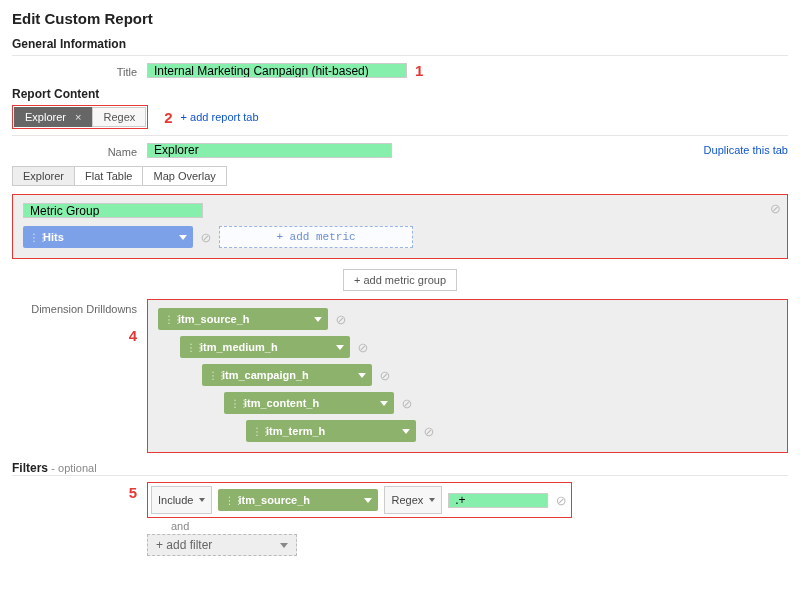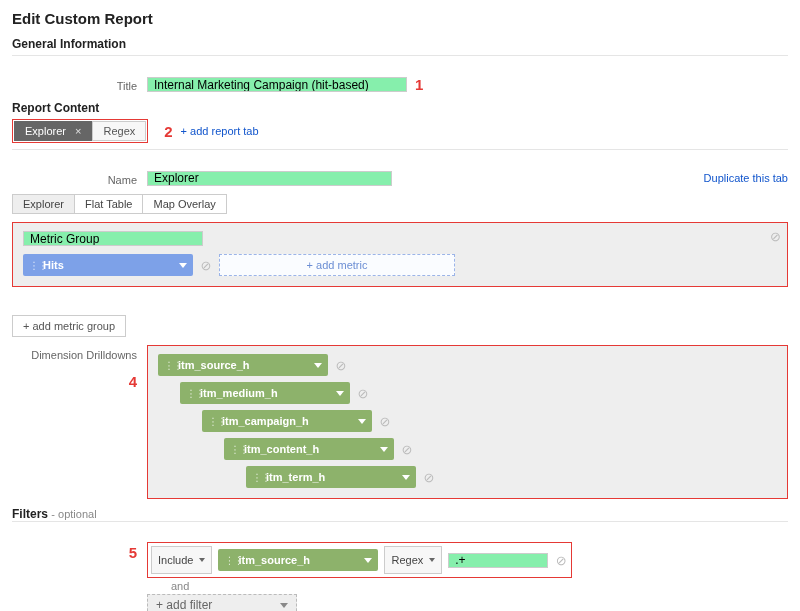--- a/index.html
+++ b/index.html
@@ -19,21 +19,21 @@
   }
   .section-head {
     font-size: 12px;
     font-weight: bold;
     margin: 8px 0 4px 0;
   }
   .filters-head { font-weight: bold; }
   .filters-opt { color: #888; font-weight: normal; font-size: 11px; }
   .pane {
     border-top: 1px solid #e5e5e5;
-    padding-top: 20px;
+    padding-top: 6px;
   }
   .row {
     display: flex;
     align-items: flex-start;
     margin-bottom: 8px;
   }
   .label-col {
     width: 135px;
     text-align: right;
     padding-right: 10px;
@@ -140,24 +140,25 @@
   }
   .chip-blue { background: #7da1e8; width: 170px; }
   .chip-green { background: #8db26b; width: 170px; }
   .chip-row { display: flex; align-items: center; gap: 6px; }
   .chip-x {
     color: #bbb; font-size: 13px; cursor: pointer;
     width: 14px; text-align: center;
   }
   .add-metric-ghost {
     display: inline-flex; align-items: center; justify-content: center;
-    height: 22px; width: 236px;
+    height: 22px; width: 194px;
     border: 1px dashed #9bb4e8;
     color: #6c8ed4; font-size: 11px;
     background: #fafcff;
+    font-family: Liberation Mono, monospace;
   }
   .add-btn {
     display: inline-flex; align-items: center;
     height: 22px;
     border: 1px solid #ccc;
     background: #fff;
     color: #555;
     font-size: 11px;
     padding: 0 10px;
     cursor: pointer;
@@ -256,21 +257,21 @@
         <div class="chip-row">
           <span class="chip chip-blue">
             <span class="grip">⋮⋮</span>
             <span class="label">Hits</span>
             <span class="caret"></span>
           </span>
           <span class="chip-x">⊘</span>
           <span class="add-metric-ghost">+ add metric</span>
         </div>
       </div>
-      <div style="margin-top:28px;">
+      <div style="margin-top:10px;text-align:center;">
         <span class="add-btn">+ add metric group</span>
       </div>
     </div>
   </div>
 
   <div class="row">
     <div class="label-col" style="position:relative;">
       <span>Dimension Drilldowns</span>
       <div style="position:absolute;right:10px;top:28px;" class="callout-num">4</div>
     </div>

